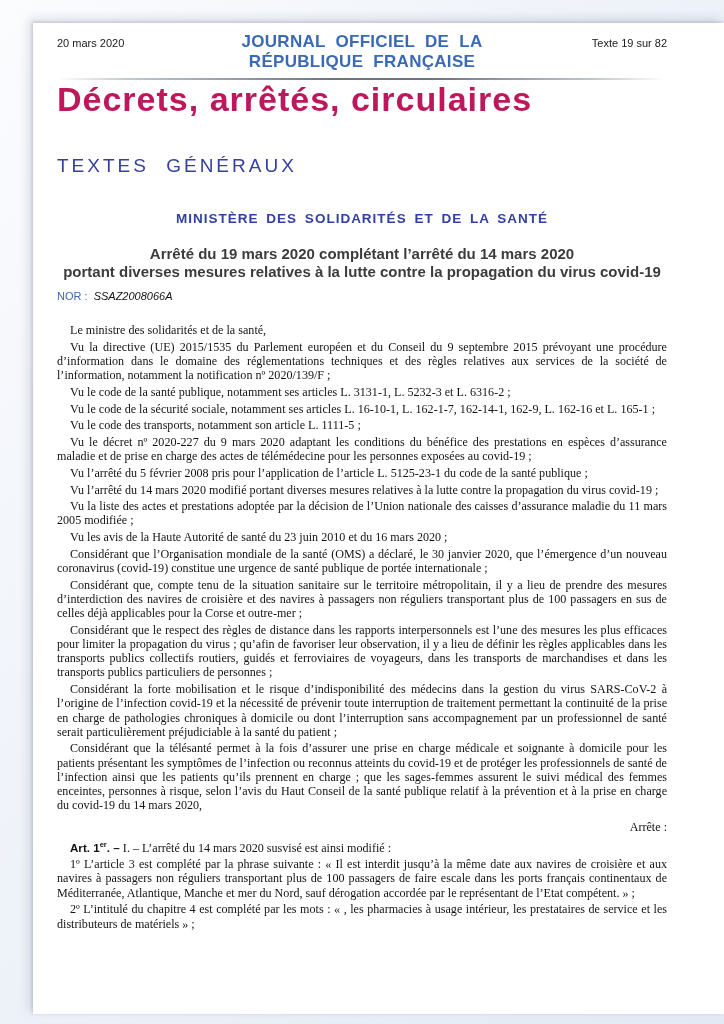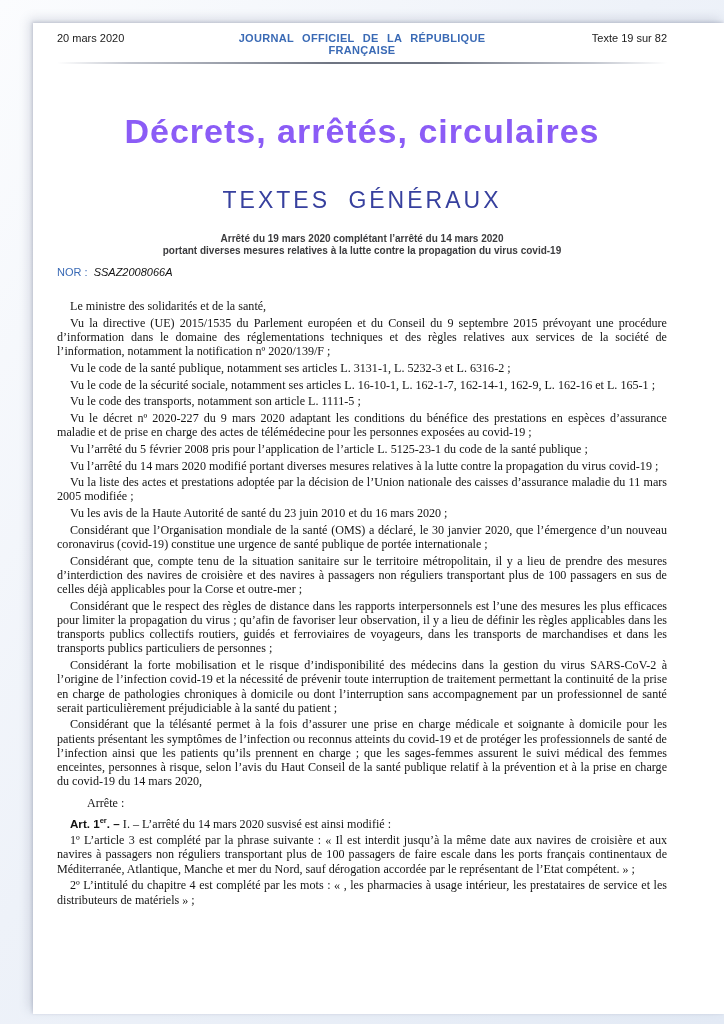--- a/index.html
+++ b/index.html
@@ -16,60 +16,60 @@
     box-sizing:border-box;
     padding:9px 57px 0 24px;
   }
   .header{
     display:flex;align-items:baseline;justify-content:space-between;
     font-size:11px;color:#1a1a1a;
   }
   .header .date{width:150px;}
   .header .journal{
     flex:1;text-align:center;font-weight:bold;color:#3a6ab5;
-    font-size:11px;word-spacing:5px;letter-spacing:.3px;
+    font-size:17px;word-spacing:5px;letter-spacing:.3px;
   }
   .header .ref{width:150px;text-align:right;}
   .header-rule{
     margin-top:6px;height:2px;border:none;
     background:linear-gradient(to right,
       rgba(150,158,172,0) 0%,rgba(120,128,148,.45) 12%,
       rgba(85,92,108,.85) 45%,rgba(85,92,108,.85) 62%,
       rgba(120,128,148,.45) 88%,rgba(150,158,172,0) 100%);
   }
   .main-title{
-    margin-top:48px;text-align:center;
+    text-align:left;
     font-size:34px;font-weight:bold;letter-spacing:1px;
-    color:#8b5cf6;
+    color:#be185d;
   }
   .section-title{
-    margin-top:36px;text-align:center;
-    font-size:23px;color:#37409e;letter-spacing:3px;word-spacing:9px;
+    margin-top:36px;text-align:left;
+    font-size:19px;color:#37409e;letter-spacing:3px;word-spacing:9px;
   }
   .ministry{
     margin-top:34px;text-align:center;
     font-size:13.5px;font-weight:bold;color:#3340a3;
     letter-spacing:1px;word-spacing:3px;
   }
   .decree-title{
     margin-top:19px;text-align:center;
-    font-size:10px;font-weight:bold;color:#3c3c3e;line-height:1.2;
+    font-size:15px;font-weight:bold;color:#3c3c3e;line-height:1.2;
   }
   .nor-line{
     margin-top:9px;text-align:left;font-size:11px;
   }
   .nor-label{color:#3a6ab5;}
   .nor-value{color:#111;font-style:italic;margin-left:3px;}
   .body-text{
     margin-top:21px;
     font-family:"Liberation Serif",serif;
     font-size:12.1px;line-height:14.2px;color:#141414;
   }
   .body-text p{margin:2.5px 0;text-indent:13px;text-align:justify;}
-  .body-text p.arrete{text-indent:30px;text-align:left;margin:7px 0 4px 0;}
+  .body-text p.arrete{text-indent:30px;text-align:right;margin:7px 0 4px 0;}
   .body-text p.article{margin-top:4px;}
   .art-lead{
     font-family:"Liberation Sans",sans-serif;
     font-weight:bold;font-size:11.6px;color:#111;
   }
   .art-lead sup{font-size:7.5px;}
 </style>
 </head>
 <body>
 
@@ -79,20 +79,21 @@
     <span class="date">20 mars 2020</span>
     <span class="journal">JOURNAL OFFICIEL DE LA RÉPUBLIQUE FRANÇAISE</span>
     <span class="ref">Texte 19 sur 82</span>
   </div>
   <div class="header-rule"></div>
 
   <div class="main-title">Décrets, arrêtés, circulaires</div>
 
   <div class="section-title">TEXTES GÉNÉRAUX</div>
 
+  <div class="ministry">MINISTÈRE DES SOLIDARITÉS ET DE LA SANTÉ</div>
 
   <div class="decree-title">
     <div>Arrêté du 19 mars 2020 complétant l’arrêté du 14 mars 2020</div>
     <div>portant diverses mesures relatives à la lutte contre la propagation du virus covid-19</div>
   </div>
 
   <div class="nor-line">
     <span class="nor-label">NOR :</span>
     <span class="nor-value">SSAZ2008066A</span>
   </div>

